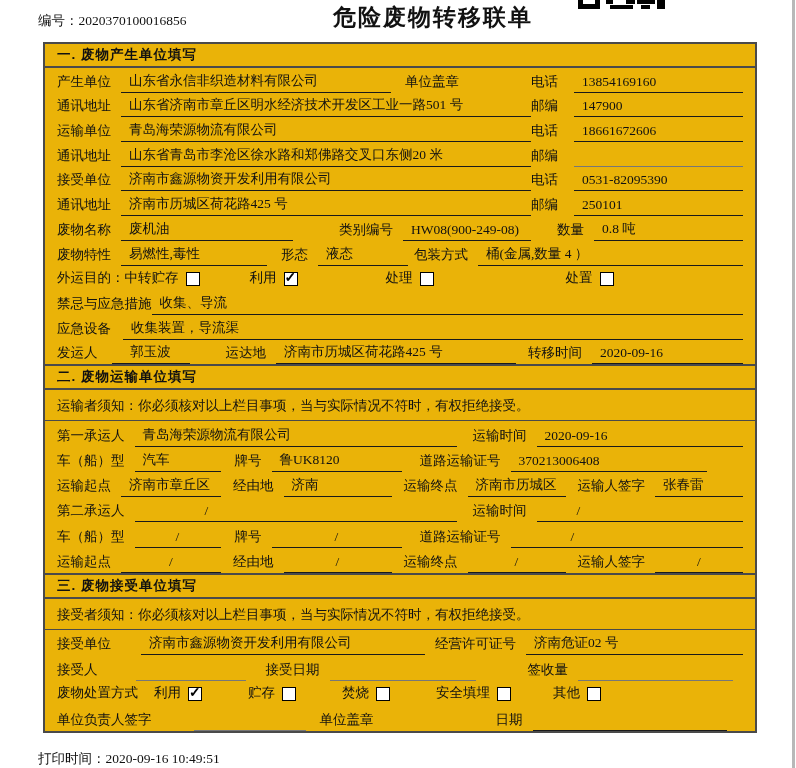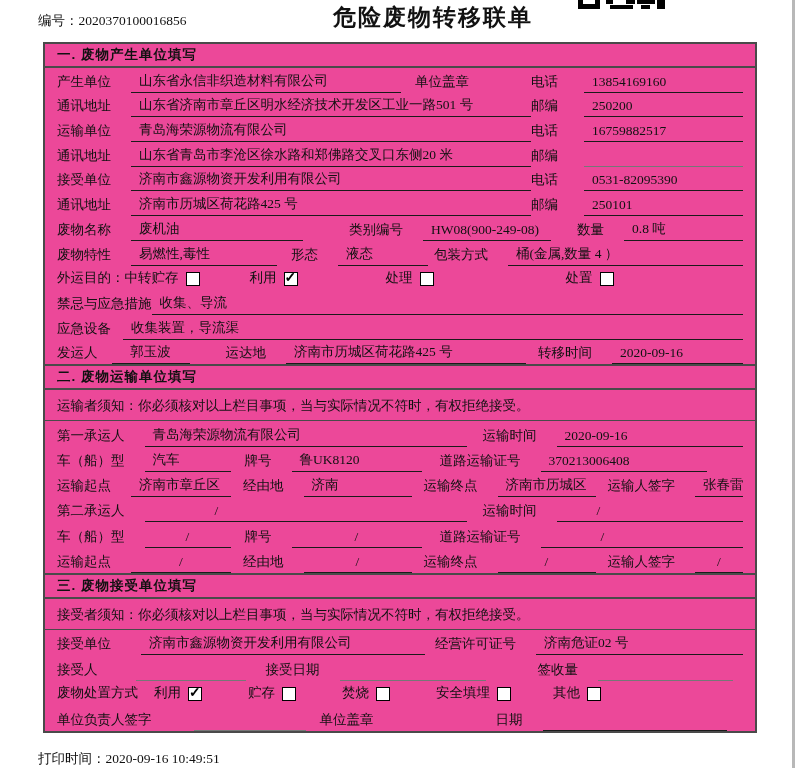--- a/index.html
+++ b/index.html
@@ -13,42 +13,42 @@
   .serial{position:absolute;left:38px;top:12px;white-space:nowrap;}
   .doc-title{
     position:absolute;left:90px;right:20px;top:2px;text-align:center;
     font-family:"Liberation Sans","DejaVu Sans",sans-serif;
     font-size:23px;font-weight:bold;letter-spacing:2px;
   }
   .qr{position:absolute;left:576px;top:0;width:90px;height:9px;}
   
   .form{
     position:absolute;left:43px;top:42px;width:714px;box-sizing:border-box;
-    border:2px solid #4a4a4a;background:#ec4899;
+    border:2px solid #4a4a4a;background:#eab308;
   }
   .sec-header{
     font-family:"Liberation Sans","DejaVu Sans",sans-serif;
     font-weight:bold;font-size:13.5px;letter-spacing:1px;
     padding:3px 12px 3px 12px;height:16px;line-height:16px;
     border-bottom:2px solid #4a4a4a;
   }
   .sec-header.mid{border-top:2px solid #4a4a4a;}
   .notice{
     padding:7px 12px 6px 12px;border-bottom:1.5px solid #4a4a4a;
     height:17px;line-height:17px;white-space:nowrap;
   }
   .row{
     display:flex;align-items:flex-end;
     height:24.7px;padding:0 12px;box-sizing:border-box;white-space:nowrap;
   }
   .s2 .row,.s3 .row{height:25.3px;}
   .lbl{padding-bottom:2px;white-space:nowrap;}
   .val{
     border-bottom:1px solid #1a1a1a;box-sizing:border-box;
-    padding:0 4px 2px 8px;margin-left:20px;min-height:18px;white-space:nowrap;overflow:hidden;
+    padding:0 4px 2px 8px;margin-left:10px;min-height:18px;white-space:nowrap;overflow:hidden;
   }
   .flex1{flex:1;}
   .c{text-align:center;padding-left:4px;}
   .rp{margin-left:auto;width:212px;display:flex;align-items:flex-end;}
   .rp .lbl{margin-right:6px;}
   .cb{
     display:inline-block;width:12px;height:12px;border:1.5px solid #000;
     margin-left:7px;position:relative;top:1px;background:#fff;flex:none;
   }
   .cb.checked::after{
@@ -90,30 +90,30 @@
       <span class="lbl">电话</span>
       <span class="val flex1">13854169160</span>
     </span>
   </div>
 
   <div class="row">
     <span class="lbl">通讯地址</span>
     <span class="val flex1">山东省济南市章丘区明水经济技术开发区工业一路501 号</span>
     <span class="rp">
       <span class="lbl">邮编</span>
-      <span class="val flex1">250200</span>
+      <span class="val flex1">147900</span>
     </span>
   </div>
 
   <div class="row">
     <span class="lbl">运输单位</span>
     <span class="val flex1">青岛海荣源物流有限公司</span>
     <span class="rp">
       <span class="lbl">电话</span>
-      <span class="val flex1">16759882517</span>
+      <span class="val flex1">18661672606</span>
     </span>
   </div>
 
   <div class="row">
     <span class="lbl">通讯地址</span>
     <span class="val flex1">山东省青岛市李沧区徐水路和郑佛路交叉口东侧20 米</span>
     <span class="rp">
       <span class="lbl">邮编</span>
       <span class="val flex1" style="border-color:#777"></span>
     </span>

